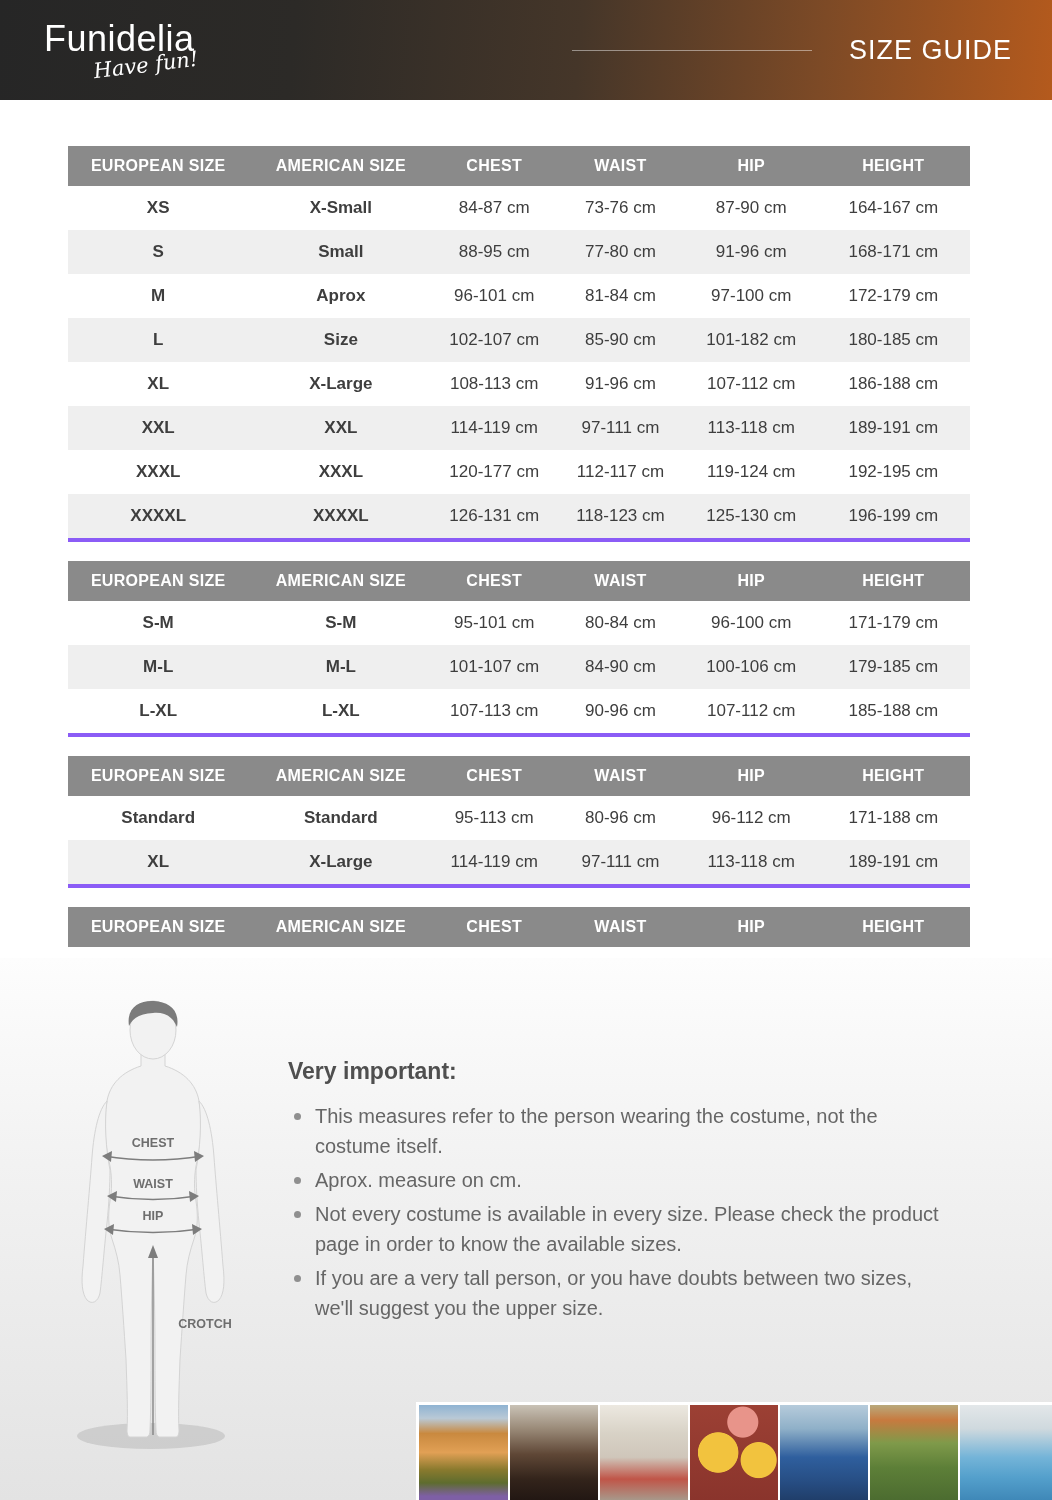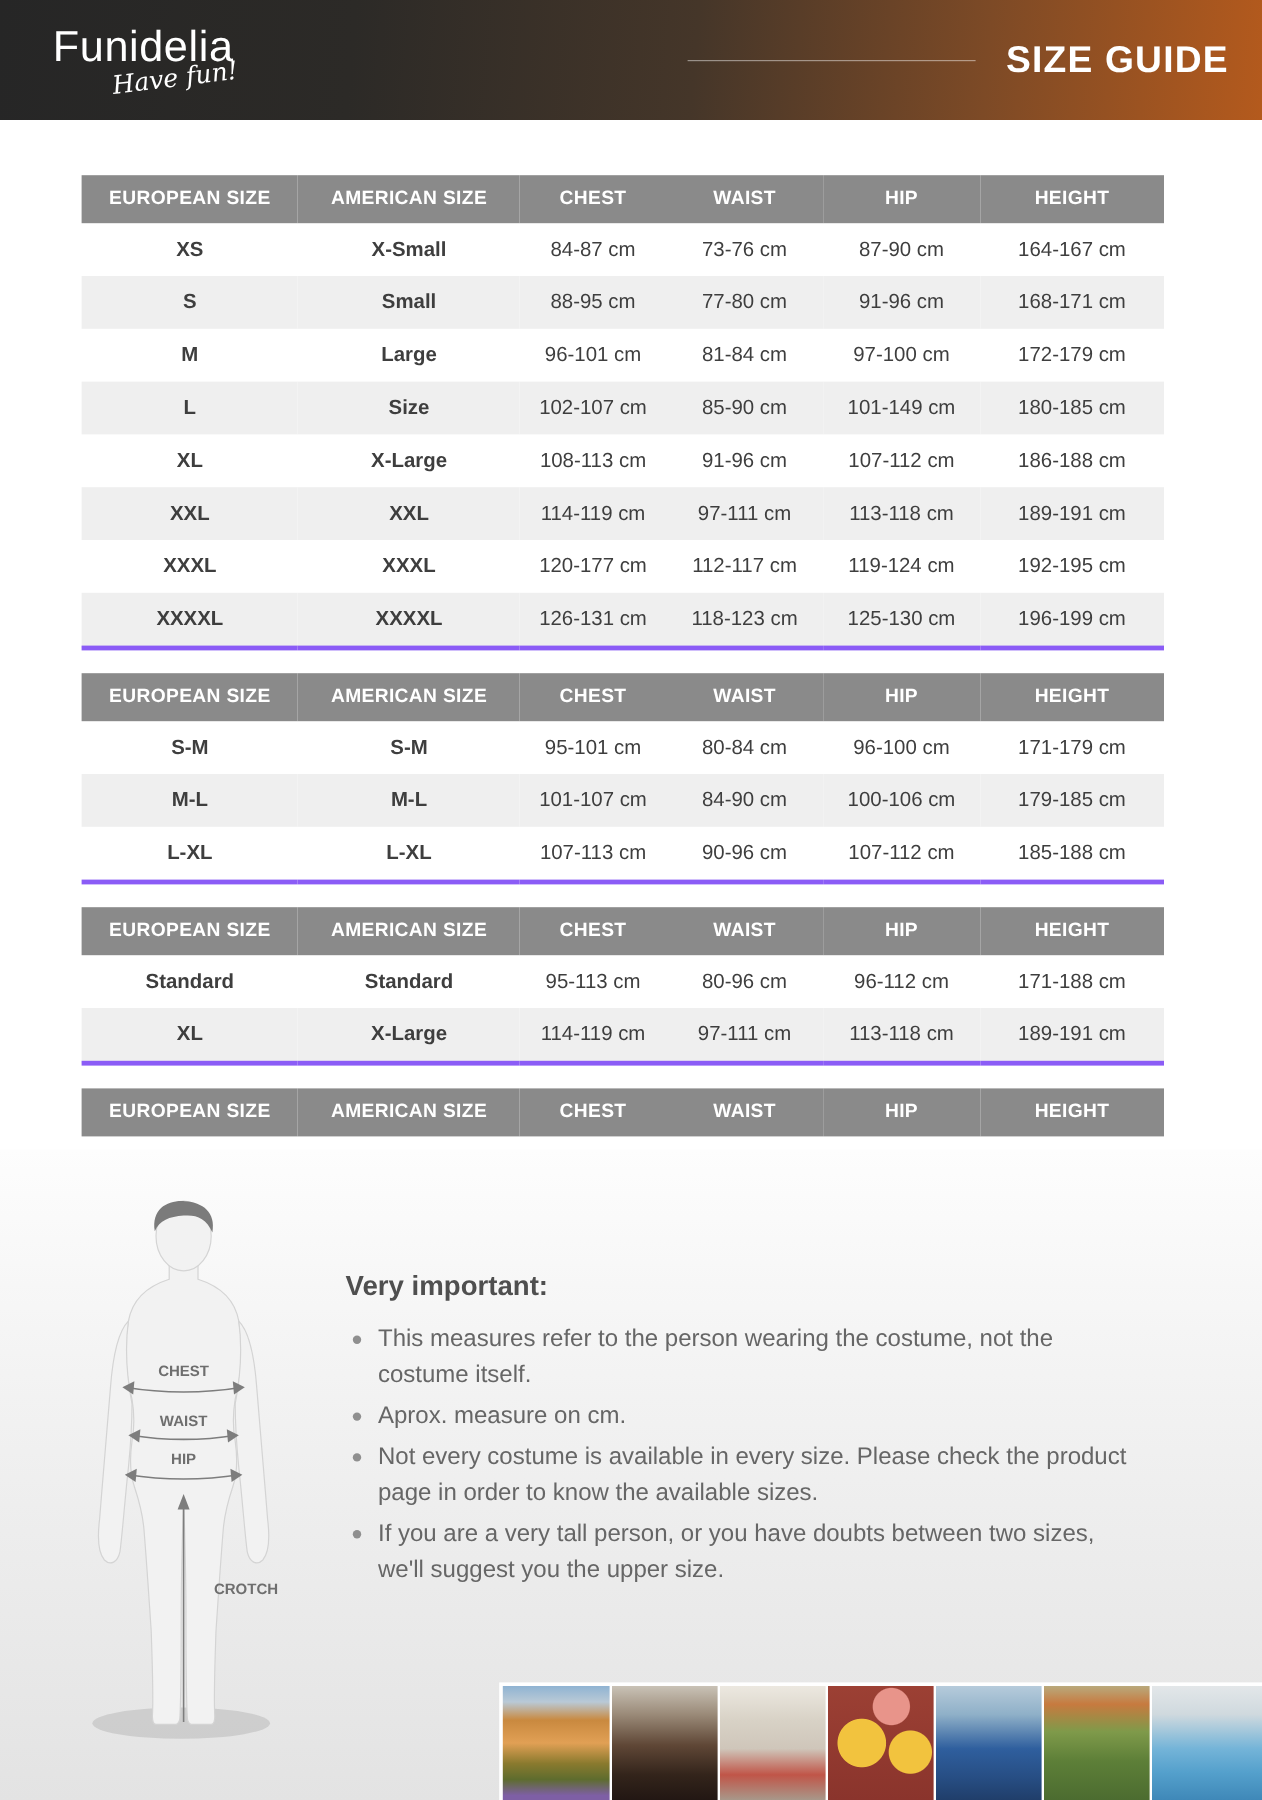--- a/index.html
+++ b/index.html
@@ -9,21 +9,21 @@
   
   .banner{height:100px;box-sizing:border-box;display:flex;align-items:center;justify-content:space-between;
     padding:0 28px 0 44px;
     background:linear-gradient(95deg,#262626 0%,#2c2a27 28%,#453629 55%,#7d4a26 78%,#b45a1d 100%);}
   .logo-box{display:flex;flex-direction:column;}
   .logo-word{color:#ffffff;font-size:36px;font-weight:normal;letter-spacing:.5px;line-height:1;}
   .logo-tag{color:#ffffff;font-family:"DejaVu Serif",serif;font-style:italic;font-size:21px;
     text-align:right;transform:rotate(-7deg);margin:-1px -4px 0 0;}
   .banner-right{display:flex;align-items:center;gap:25px;}
   .banner-line{width:240px;height:1px;background:rgba(255,255,255,.45);}
-  .banner-title{color:#ffffff;font-size:31px;font-weight:bold;letter-spacing:1px;margin:0;}
+  .banner-title{color:#ffffff;font-size:27px;font-weight:normal;letter-spacing:1px;margin:12px;}
 
   
   .tables{padding:46px 0 0 68px;}
   table.size-table{width:902px;border-collapse:collapse;table-layout:fixed;
     border-bottom:4px solid #8b5cf6;margin:0 0 19px 0;}
   table.size-table th{background:#8a8a8a;color:#ffffff;font-size:16px;font-weight:bold;
     height:38px;letter-spacing:.3px;text-align:center;}
   table.size-table td{height:42px;text-align:center;font-size:17px;color:#3e3e3e;}
   table.size-table td.b{font-weight:bold;}
   table.size-table tbody tr:nth-child(even){background:#efefef;}
@@ -92,32 +92,32 @@
           <tr>
             <td class="b">S</td>
             <td class="b">Small</td>
             <td>88-95 cm</td>
             <td>77-80 cm</td>
             <td>91-96 cm</td>
             <td>168-171 cm</td>
           </tr>
           <tr>
             <td class="b">M</td>
-            <td class="b">Large</td>
+            <td class="b">Aprox</td>
             <td>96-101 cm</td>
             <td>81-84 cm</td>
             <td>97-100 cm</td>
             <td>172-179 cm</td>
           </tr>
           <tr>
             <td class="b">L</td>
             <td class="b">Size</td>
             <td>102-107 cm</td>
             <td>85-90 cm</td>
-            <td>101-149 cm</td>
+            <td>101-182 cm</td>
             <td>180-185 cm</td>
           </tr>
           <tr>
             <td class="b">XL</td>
             <td class="b">X-Large</td>
             <td>108-113 cm</td>
             <td>91-96 cm</td>
             <td>107-112 cm</td>
             <td>186-188 cm</td>
           </tr>

